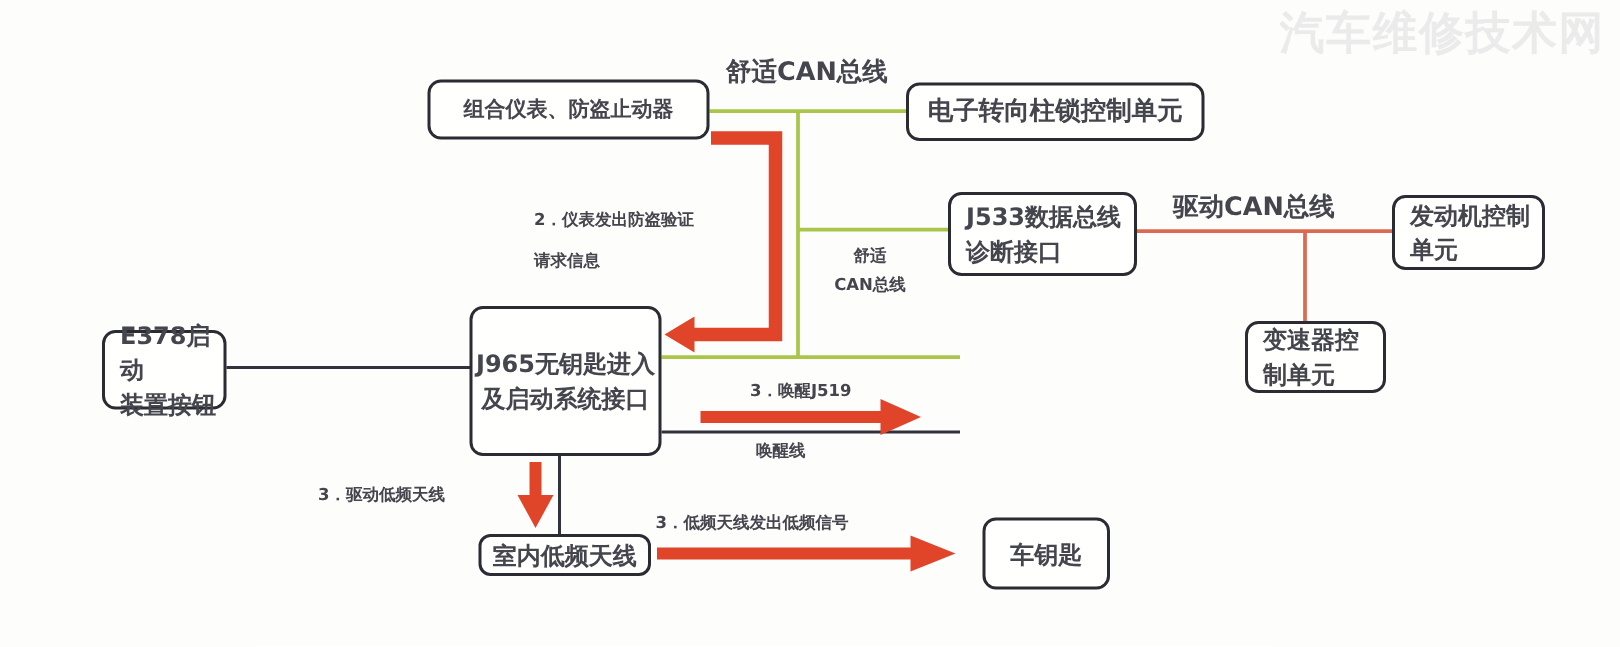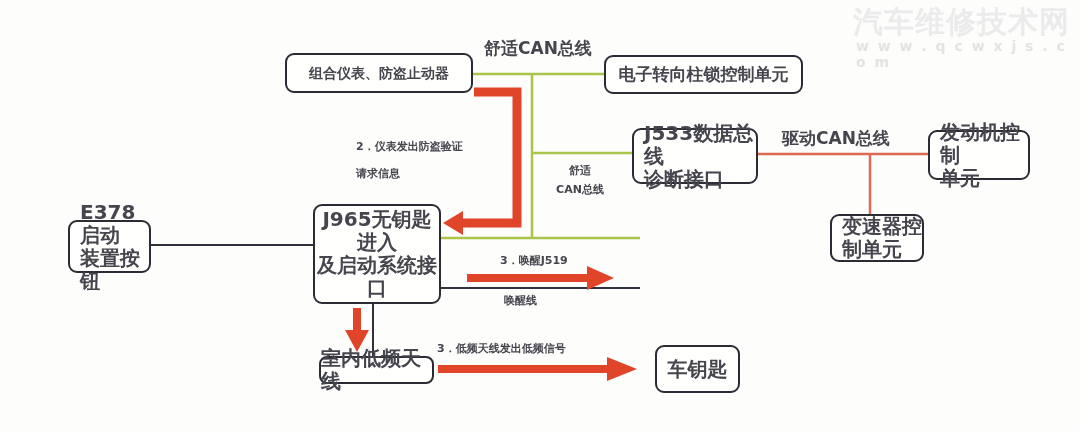--- a/index.html
+++ b/index.html
@@ -18,21 +18,21 @@
     width: 1080px; height: 431px;
   }
   .node {
     position: absolute;
     box-sizing: border-box;
     background: #fffffe;
     border: 2px solid #2b2b33;
     border-radius: 9px;
     display: flex;
     align-items: center;
-    font-size: 20px;
+    font-size: 16px;
     font-weight: bold;
     line-height: 23px;
     white-space: pre-line;
     color: #45454d;
     z-index: 2;
   }
   .node.center { justify-content: center; text-align: center; }
   .node.leftpad { padding-left: 10px; text-align: left; }
   .lbl {
     position: absolute;
@@ -139,18 +139,18 @@
 
   <div class="lbl" id="lbl-comfort-top">舒适CAN总线</div>
   <div class="lbl" id="lbl-comfort-mid">舒适
 CAN总线</div>
   <div class="lbl" id="lbl-drive-can">驱动CAN总线</div>
   <div class="lbl" id="lbl-wake-wire">唤醒线</div>
 
   <div class="lbl" id="ann-step2">2．仪表发出防盗验证
 请求信息</div>
   <div class="lbl" id="ann-wake">3．唤醒J519</div>
+  <div class="lbl" id="ann-drive-ant">3．驱动低频天线</div>
   <div class="lbl" id="ann-lf-signal">3．低频天线发出低频信号</div>
 
   <div id="watermark-title">汽车维修技术网</div>
-  <div id="watermark-url">w w w . q c w x j s . c o m</div>
 
 </div>
 
 </body></html>

